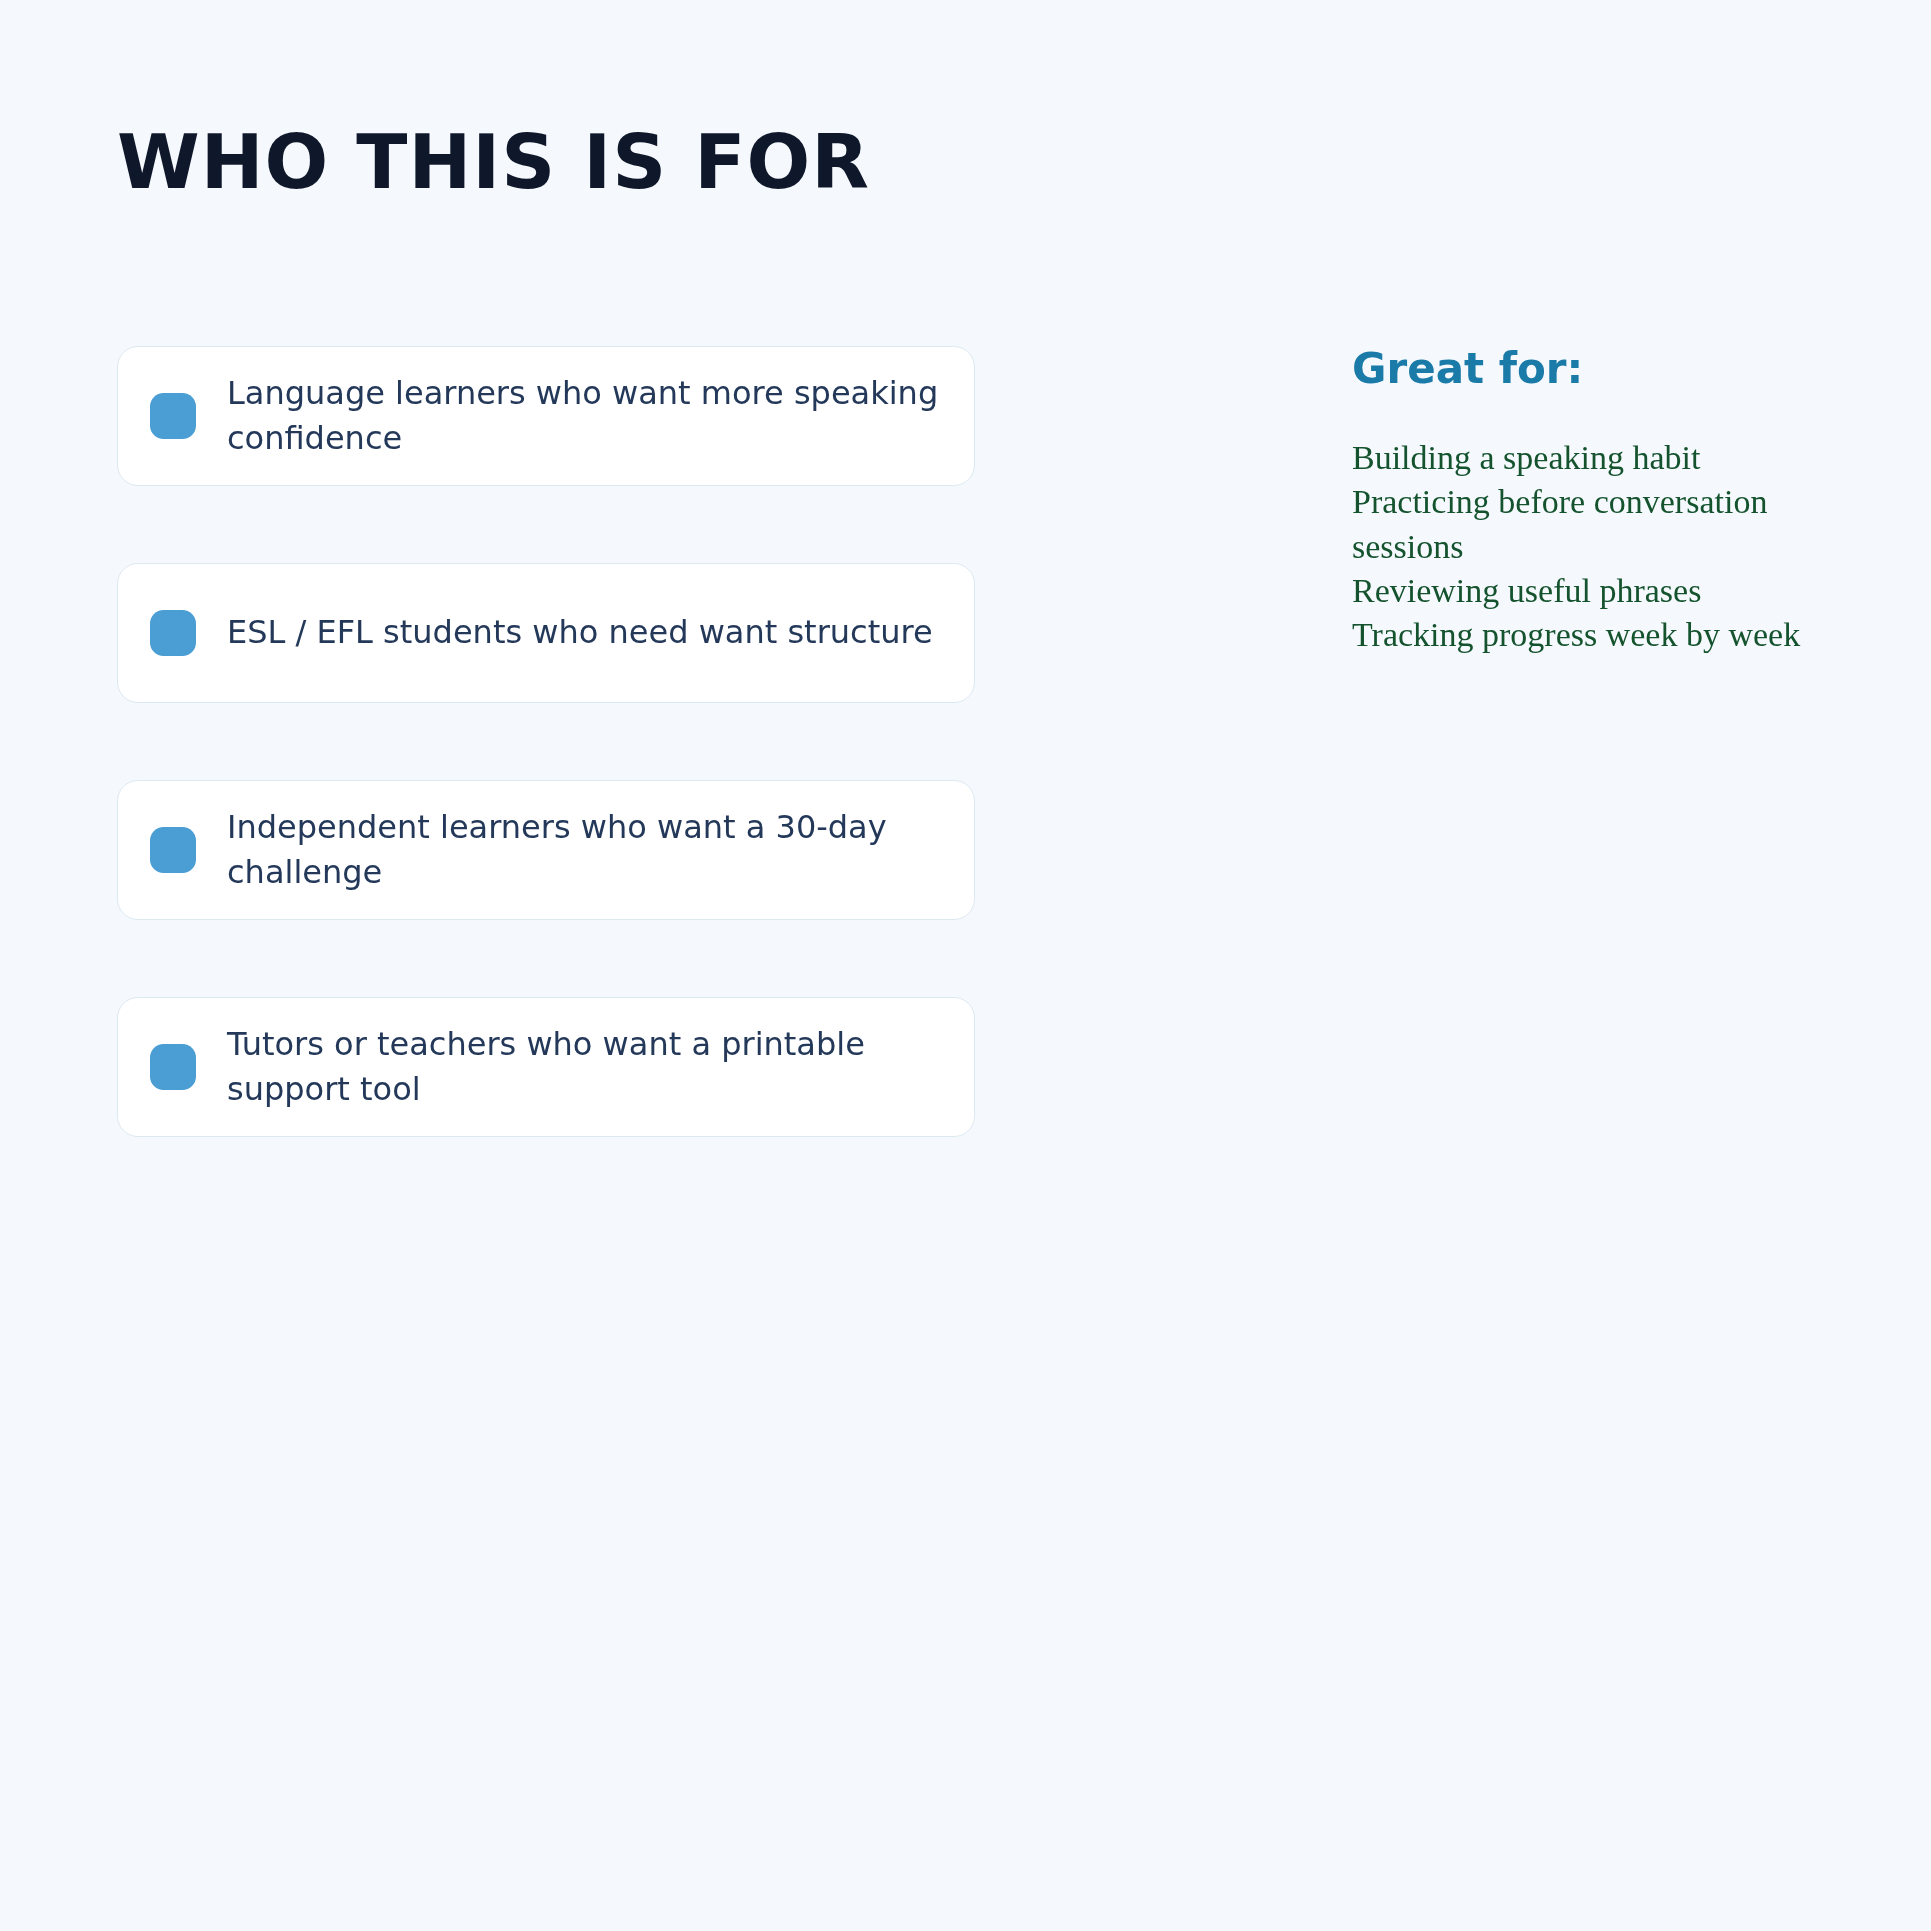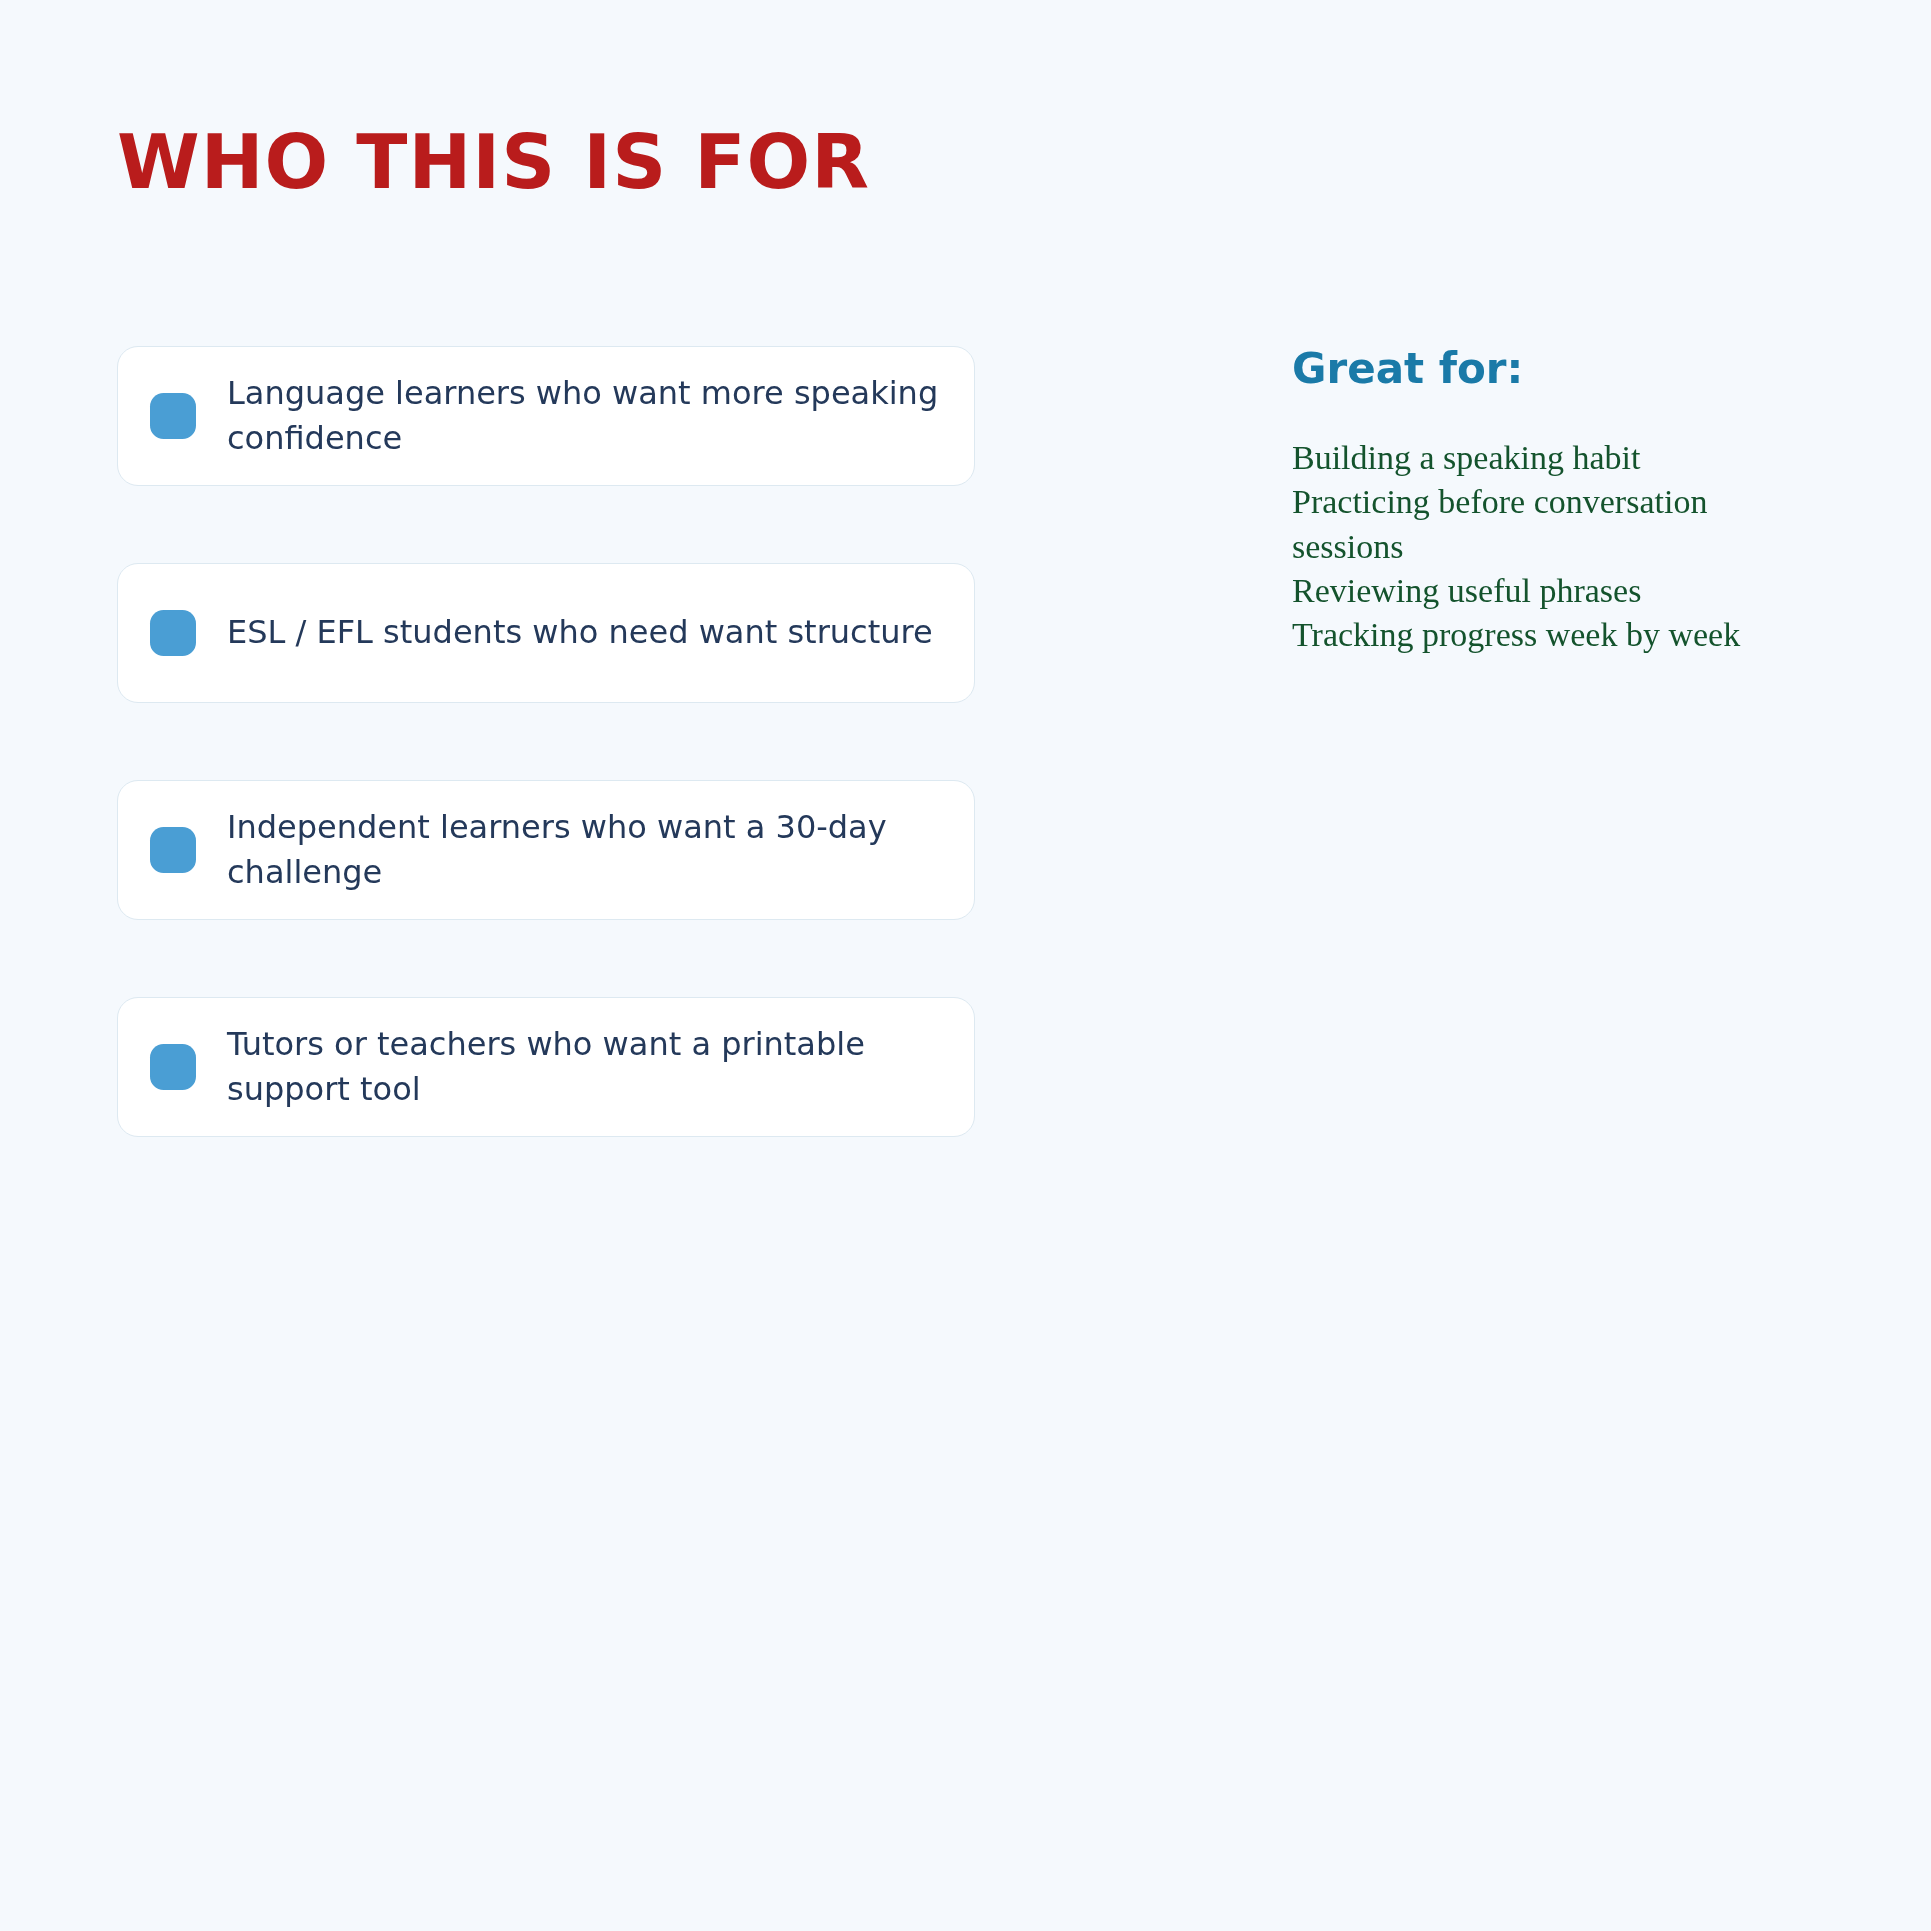--- a/index.html
+++ b/index.html
@@ -22,21 +22,21 @@
 
   
   .page-title {
     position: absolute;
     left: 117px;
     top: 75px;
     font-family: "DejaVu Sans", sans-serif;
     font-size: 75px;
     font-weight: 700;
     letter-spacing: 1px;
-    color: #b91c1c;
+    color: #0f172a;
     line-height: 1.0;
     white-space: nowrap;
   }
 
   
   .cards {
     position: absolute;
     left: 117px;
     top: 346px;
     width: 1062px;
@@ -70,21 +70,21 @@
     font-size: 32px;
     font-weight: 400;
     line-height: 1.42;
     color: #24395a;
     max-width: 869px;
   }
 
   
   .side {
     position: absolute;
-    left: 1292px;
+    left: 1352px;
     top: 346px;
     width: 541px;
   }
   .side-heading {
     font-family: "DejaVu Sans", sans-serif;
     font-size: 42px;
     font-weight: 700;
     color: #1a7aa8;
     line-height: 1.1;
     margin: 0 0 44px 0;

